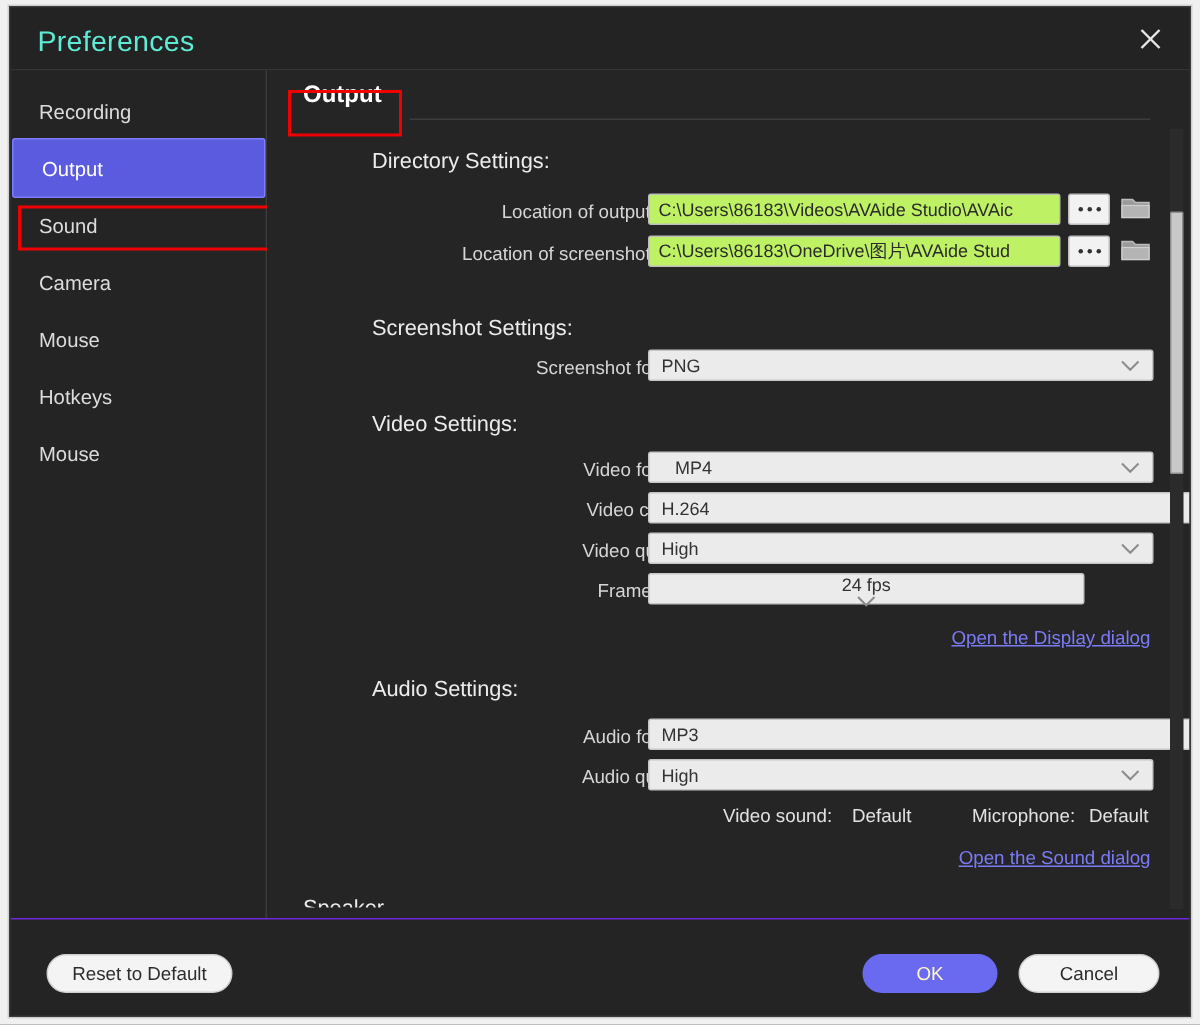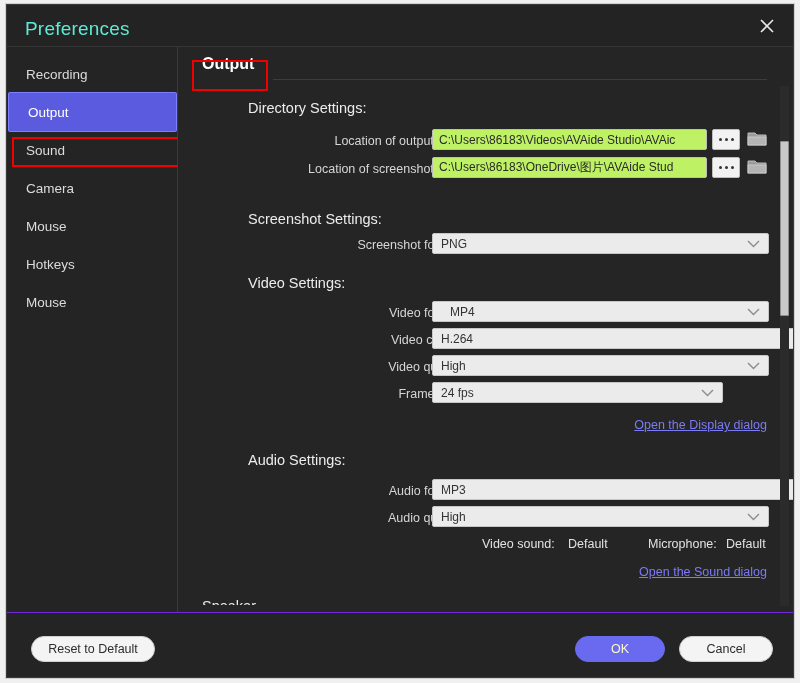--- a/index.html
+++ b/index.html
@@ -351,21 +351,21 @@
 
       <div class="row-label" style="left:60px; top:280px; width:225px;">Video quality:</div>
       <div class="dropdown" style="left:254px; top:275px; width:337px;">
         <span class="dd-value">High</span>
         <svg class="chev" viewBox="0 0 13 8">
           <polyline points="1,1 6.5,6.5 12,1" fill="none" stroke="#8c8c8c" stroke-width="1.4"></polyline>
         </svg>
       </div>
 
       <div class="row-label" style="left:60px; top:307px; width:225px;">Frame rate:</div>
-      <div class="dropdown" style="left:254px; top:302px; width:291px;">
+      <div class="dropdown" style="left:254px; top:302px; width:291px;flex-direction:column;">
         <span class="dd-value">24 fps</span>
         <svg class="chev" viewBox="0 0 13 8">
           <polyline points="1,1 6.5,6.5 12,1" fill="none" stroke="#8c8c8c" stroke-width="1.4"></polyline>
         </svg>
       </div>
 
       <div class="link" style="right:26px; top:338px;">Open the Display dialog</div>
 
       <div class="group-title" style="left:70px; top:372px;">Audio Settings:</div>
 

